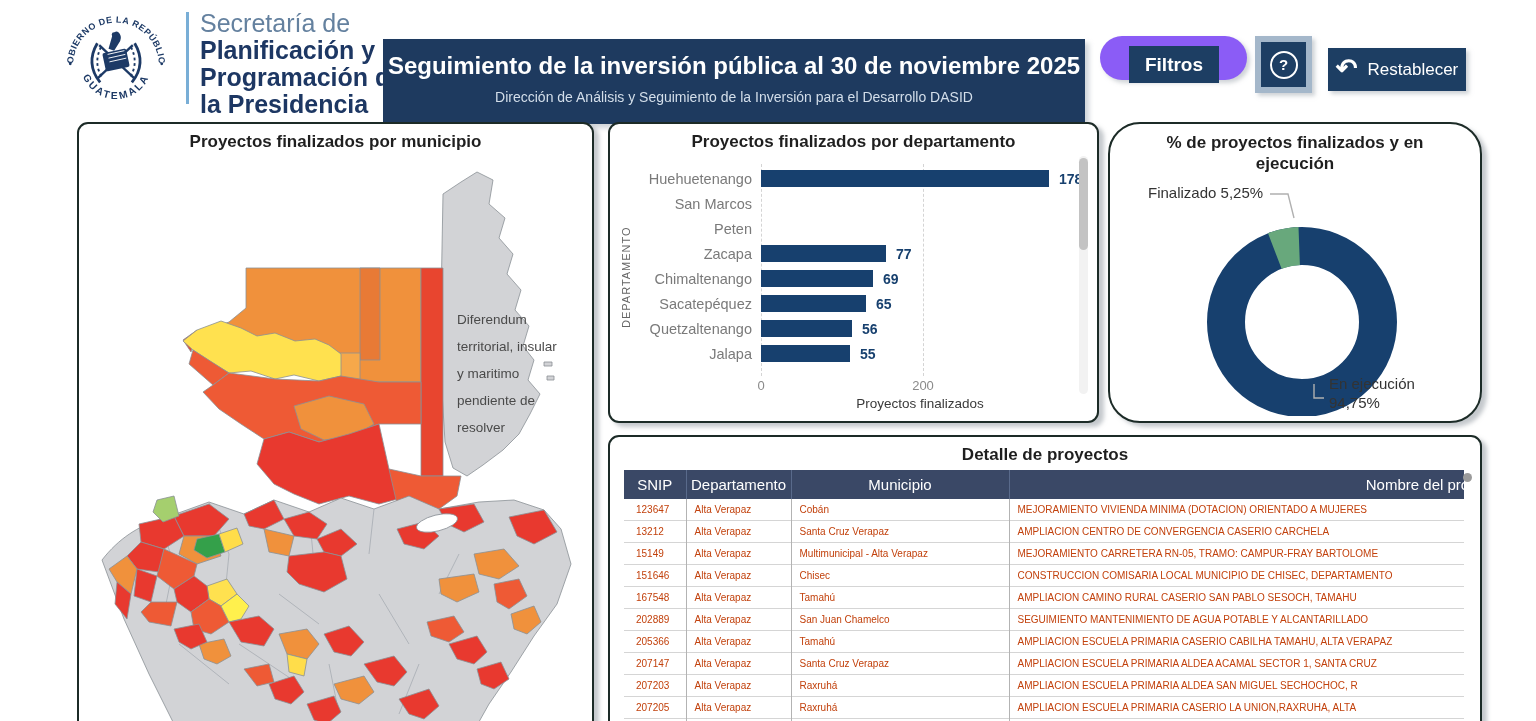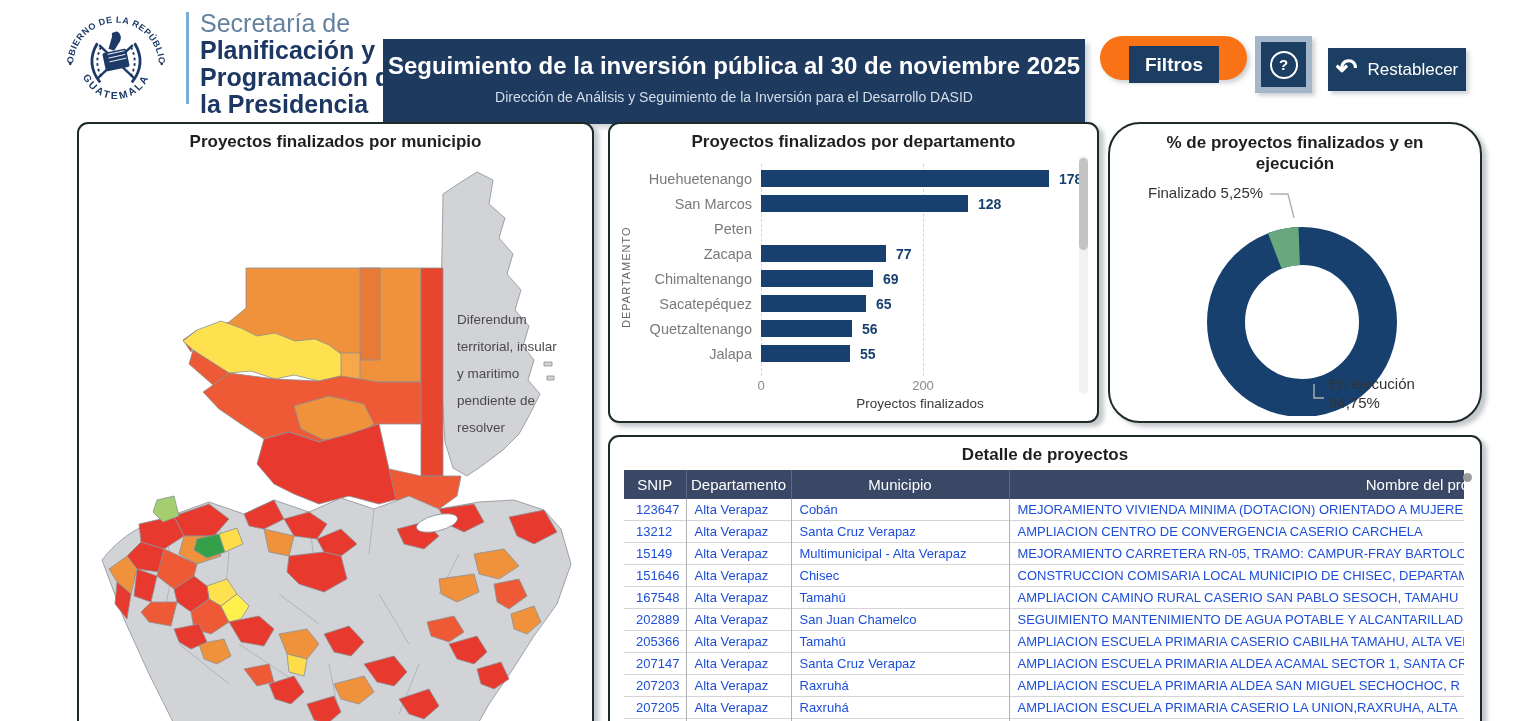--- a/index.html
+++ b/index.html
@@ -14,21 +14,21 @@
   .org-block{position:absolute;left:200px;top:10px;line-height:27px;}
   .org-light{font-size:25px;color:#64819f;}
   .org-bold{font-size:25px;font-weight:bold;color:#1d3763;}
   .banner{
     position:absolute;left:383px;top:7px;width:702px;height:85px;background:#1e3a5f;
     box-shadow:4px 4px 5px rgba(150,160,170,.45);
     margin-top:32px;
   }
   .banner-title{position:absolute;left:0;right:0;top:13px;text-align:center;color:#ffffff;font-weight:bold;font-size:24px;}
   .banner-sub{position:absolute;left:0;right:0;top:50px;text-align:center;color:#d3deea;font-size:14px;}
-  .filters-wrap{position:absolute;left:1100px;top:36px;width:147px;height:44px;background:#f97316;box-shadow:3px 3px 4px rgba(160,168,176,.5);border-radius:22px;}
+  .filters-wrap{position:absolute;left:1100px;top:36px;width:147px;height:44px;background:#8b5cf6;box-shadow:3px 3px 4px rgba(160,168,176,.5);border-radius:22px;}
   .filters-btn{position:absolute;left:29px;top:10px;width:90px;height:37px;background:#1d3e63;color:#ffffff;
     font-weight:bold;font-size:19px;display:flex;align-items:center;justify-content:center;cursor:pointer;}
   .help-wrap{position:absolute;left:1255px;top:36px;width:57px;height:57px;background:#a4b7ca;box-shadow:3px 3px 4px rgba(160,168,176,.5);}
   .help-btn{position:absolute;left:6px;top:6px;width:45px;height:45px;background:#1d3e63;display:flex;align-items:center;justify-content:center;cursor:pointer;}
   .help-circle{width:24px;height:24px;border:2.5px solid #ffffff;border-radius:50%;display:flex;align-items:center;justify-content:center;
     color:#ffffff;font-weight:bold;font-size:15px;}
   .reset-btn{position:absolute;left:1328px;top:48px;width:138px;height:43px;background:#1d3e63;color:#fff;
     display:flex;align-items:center;justify-content:center;gap:10px;cursor:pointer;box-shadow:3px 3px 4px rgba(160,168,176,.5);}
   .reset-arrow{font-size:26px;line-height:20px;font-weight:bold;transform:translateY(-2px);}
   .reset-label{font-size:17px;}
@@ -64,21 +64,21 @@
   #donut-svg{position:absolute;left:0;top:0;width:365px;height:292px;}
   .donut-lab1{position:absolute;left:38px;top:60px;font-size:15px;color:#333;}
   .donut-lab2{position:absolute;left:219px;top:250px;font-size:15px;color:#333;line-height:19px;}
   
   .tbl-wrap{position:absolute;left:14px;top:33px;width:840px;height:272px;overflow:hidden;}
   table{border-collapse:collapse;table-layout:fixed;width:893px;}
   col.c0{width:62px;} col.c1{width:105px;} col.c2{width:218px;} col.c3{width:508px;}
   th{background:#3a4866;color:#ffffff;font-weight:normal;font-size:15px;height:27px;border-left:1px solid #596a8b;}
   th:first-child{border-left:none;}
   th.right{text-align:right;padding-right:12px;}
-  td{font-size:13px;color:#1d4ed8;height:21px;padding:0 8px;white-space:nowrap;overflow:hidden;
+  td{font-size:10px;color:#c2410c;height:21px;padding:0 8px;white-space:nowrap;overflow:hidden;
     border-top:1px solid #d5d5d5;border-left:1px solid #b3b3b3;margin-top:13px;}
   td:first-child{border-left:none;padding-left:12px;}
   tr.first td{border-top:none;}
   .scroll-dot{position:absolute;right:8px;top:36px;width:9px;height:9px;border-radius:50%;background:#9b9b9b;}
 </style>
 </head>
 <body>
 
 <div class="seal">
   <svg viewBox="0 0 120 120" width="112" height="112">
@@ -225,24 +225,20 @@
   <div id="bars">
       <div class="brow">
         <span class="blab">Huehuetenango</span>
         <span class="btrack">
           <span class="bbar" style="width:288px;background:#17406e"></span>
           <b class="bval">178</b>
         </span>
       </div>
       <div class="brow">
         <span class="blab">San Marcos</span>
-        <span class="btrack">
-          <span class="bbar" style="width:207px;background:#17406e"></span>
-          <b class="bval">128</b>
-        </span>
       </div>
       <div class="brow">
         <span class="blab">Peten</span>
       </div>
       <div class="brow">
         <span class="blab">Zacapa</span>
         <span class="btrack">
           <span class="bbar" style="width:125px;background:#17406e"></span>
           <b class="bval">77</b>
         </span>

